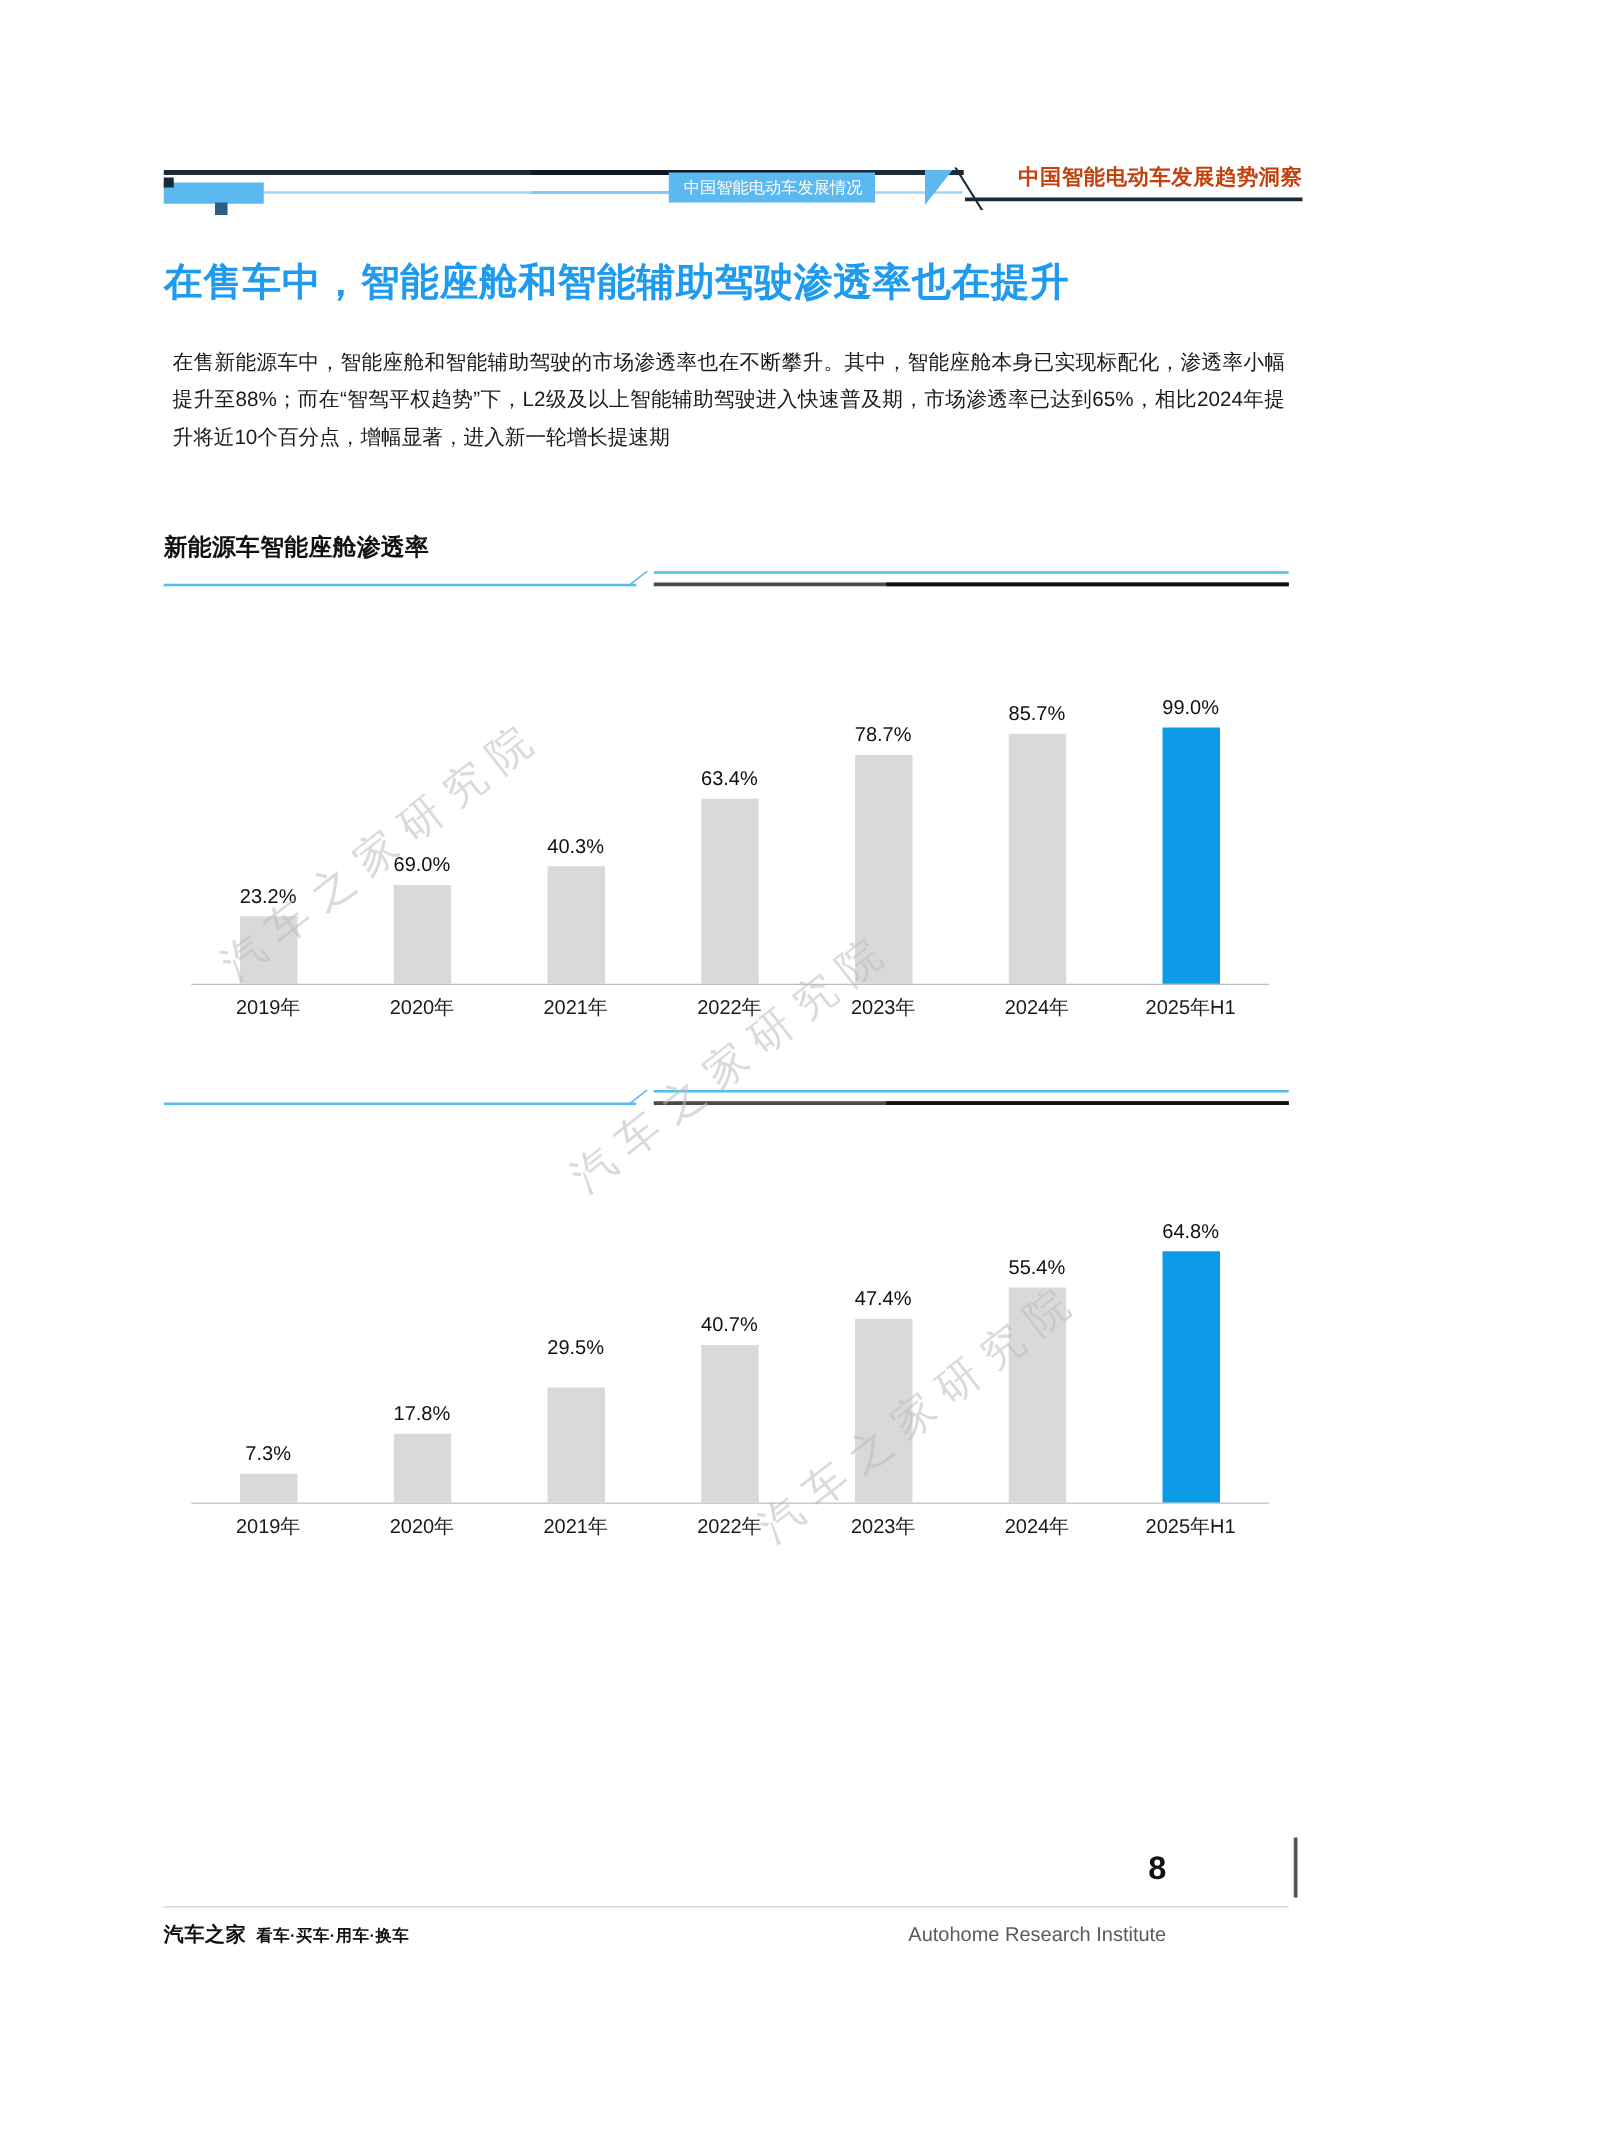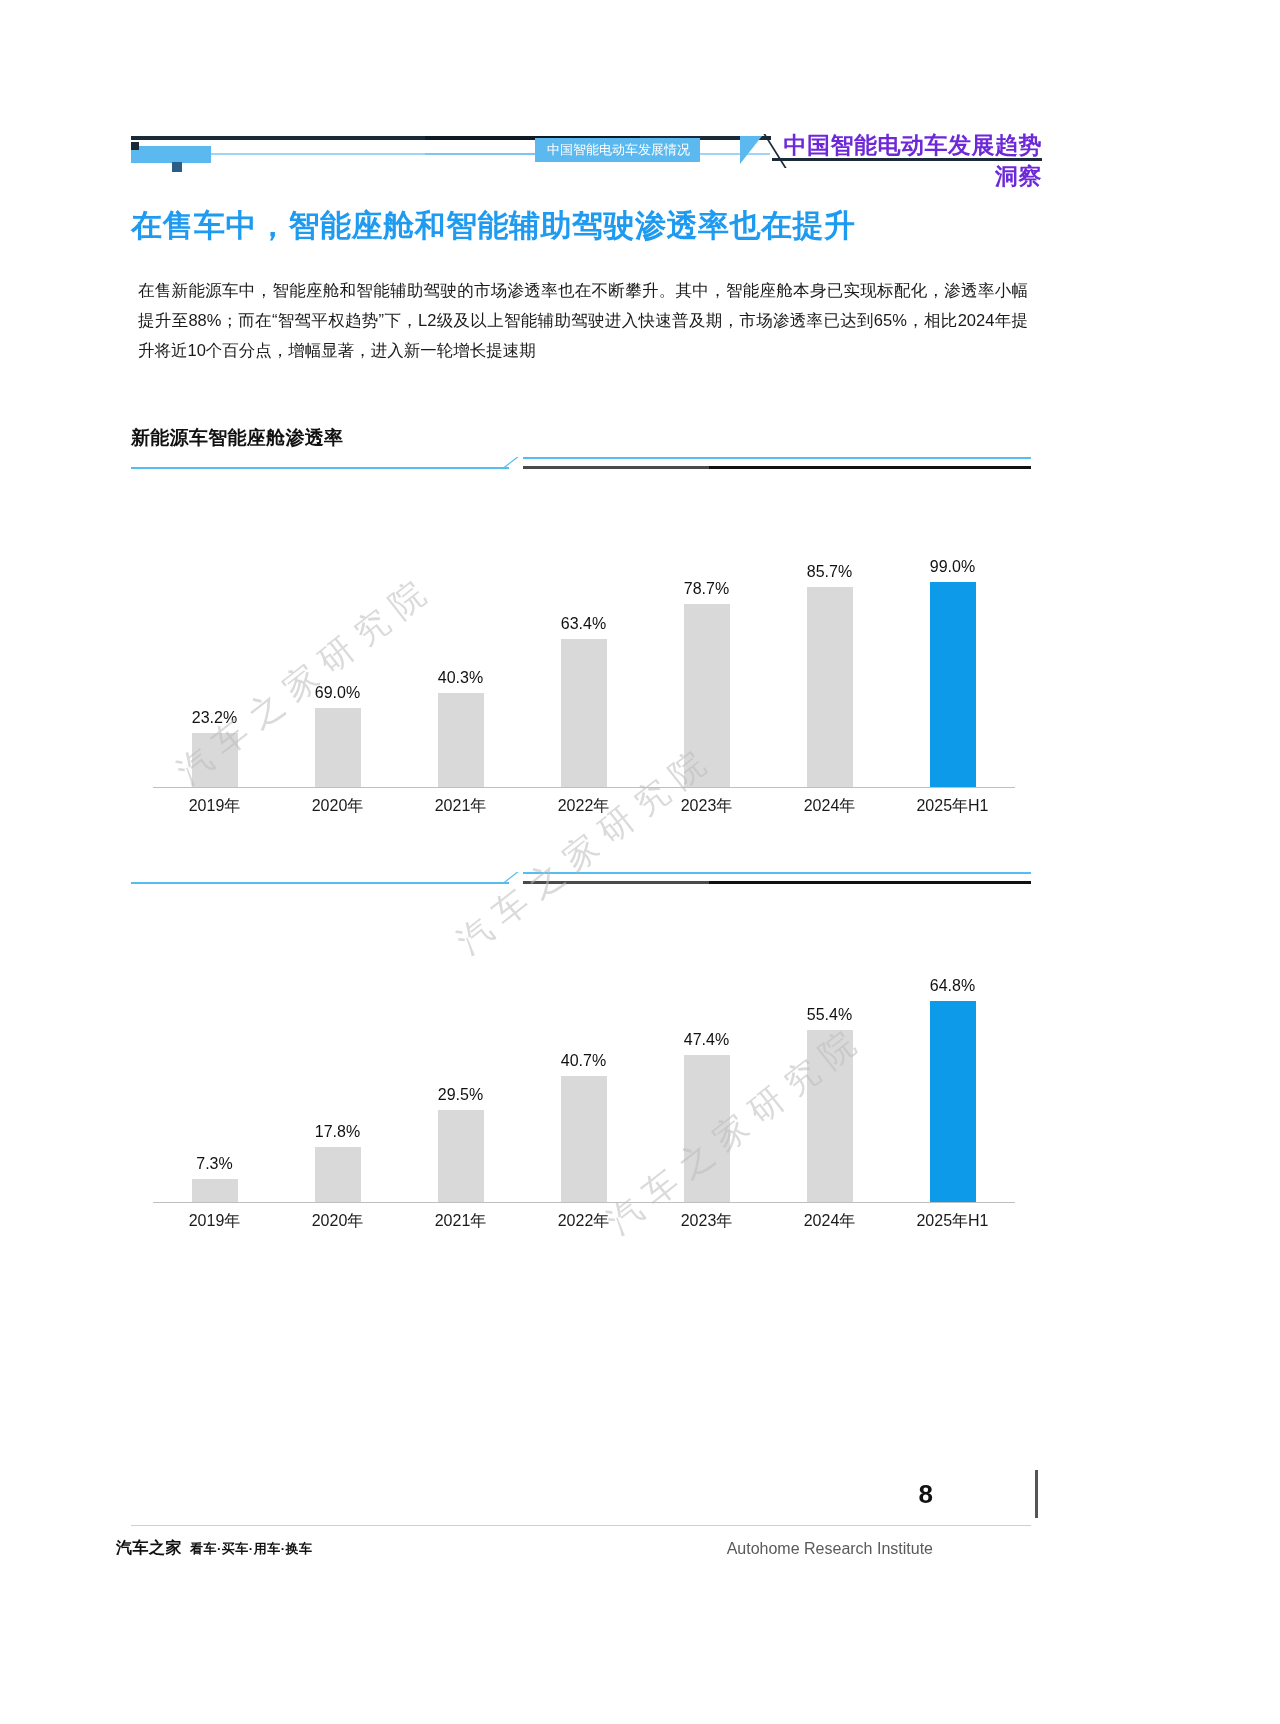--- a/index.html
+++ b/index.html
@@ -31,21 +31,21 @@
     border-top: 0 solid transparent;
     border-bottom: 28px solid transparent;
   }
   .hdr-slash {
     position:absolute; left:740px; top:134px; width:36px; height:34px;
     border-right: 2px solid #1b2a38;
     transform: skewX(32deg);
   }
   .hdr-right-title {
     position:absolute; left:772px; top:130px; width:270px;
-    font-size:23px; color:#6d28d9; font-weight:700; text-align:right;
+    font-size:17px; color:#c2410c; font-weight:700; text-align:right;
     letter-spacing: .5px;
   }
   .hdr-right-rule { position:absolute; left:772px; top:158px; width:270px; height:3px; background:#1b2a38; }
 
   
   .page-title {
     position:absolute; left:131px; top:205px; width:900px;
     font-size:31px; color:#1e9bf0; font-weight:700; letter-spacing:.5px;
     white-space:nowrap;
   }
@@ -105,21 +105,21 @@
     font-size:13px; line-height:21px; color:#4a4a4a;
   }
 
   
   .page-num {
     position:absolute; right:131px; top:1479px;
     font-size:26px; font-weight:700; color:#111;
   }
   .page-num-bar { position:absolute; left:1035px; top:1470px; width:3px; height:48px; background:#555; }
   .footer-rule { position:absolute; left:131px; top:1525px; width:900px; height:1px; background:#cfcfcf; }
-  .brand { position:absolute; left:116px; top:1538px; font-size:0; white-space:nowrap; }
+  .brand { position:absolute; left:131px; top:1538px; font-size:0; white-space:nowrap; }
   .brand-name { font-size:16px; font-weight:700; color:#111; letter-spacing:.5px; }
   .brand-slogan { font-size:13px; font-weight:700; color:#111; margin-left:8px; letter-spacing:.5px; }
   .brand-en { position:absolute; right:131px; top:1540px; font-size:16px; color:#5a5a5a; }
 </style>
 </head>
 <body>
 
 <div class="page">
 
   <div class="header">
@@ -204,21 +204,21 @@
       <div class="baseline"></div>
     <div class="bar-group" style="left: 22px;">
           <div class="bar-label" style="bottom: 29px;">7.3%</div>
           <div class="bar" style="height: 23px;"></div>
         </div>
         <div class="bar-group" style="left: 145px;">
           <div class="bar-label" style="bottom: 61px;">17.8%</div>
           <div class="bar" style="height: 55px;"></div>
         </div>
         <div class="bar-group" style="left: 268px;">
-          <div class="bar-label" style="bottom: 98px;">29.5%</div>
+          <div class="bar-label" style="bottom: 114px;">29.5%</div>
           <div class="bar" style="height: 92px;"></div>
         </div>
         <div class="bar-group" style="left: 391px;">
           <div class="bar-label" style="bottom: 132px;">40.7%</div>
           <div class="bar" style="height: 126px;"></div>
         </div>
         <div class="bar-group" style="left: 514px;">
           <div class="bar-label" style="bottom: 153px;">47.4%</div>
           <div class="bar" style="height: 147px;"></div>
         </div>

